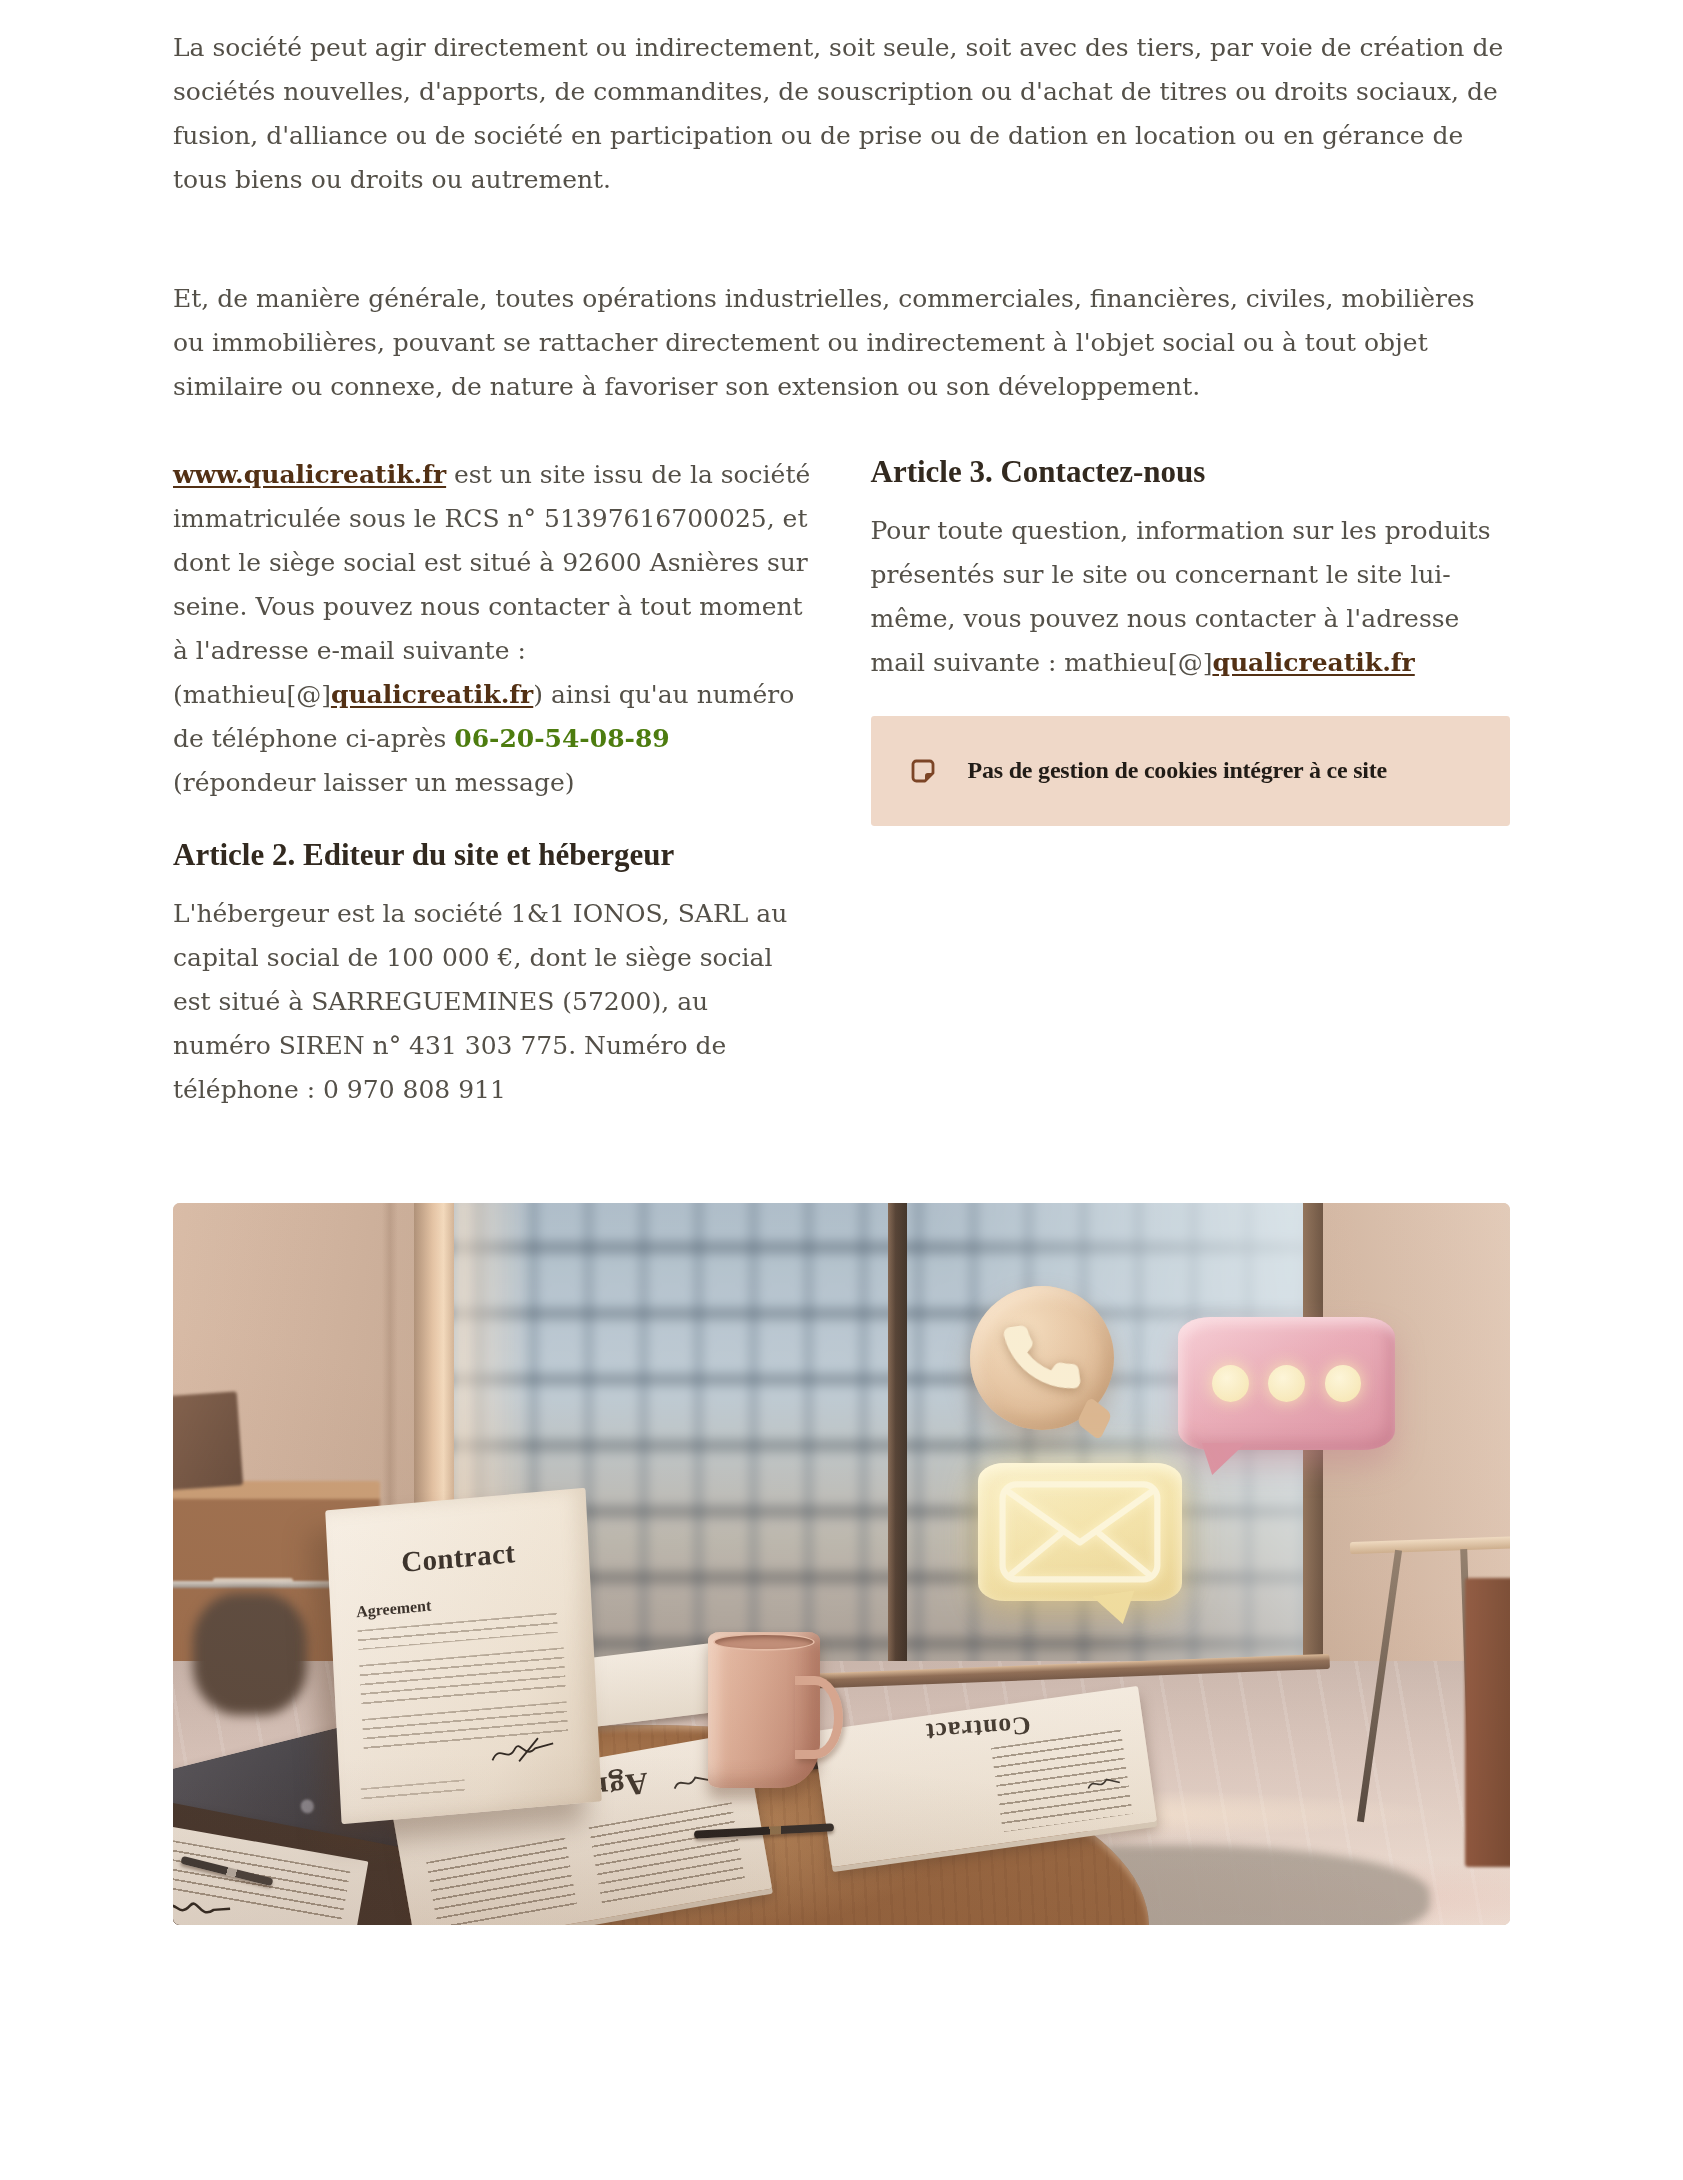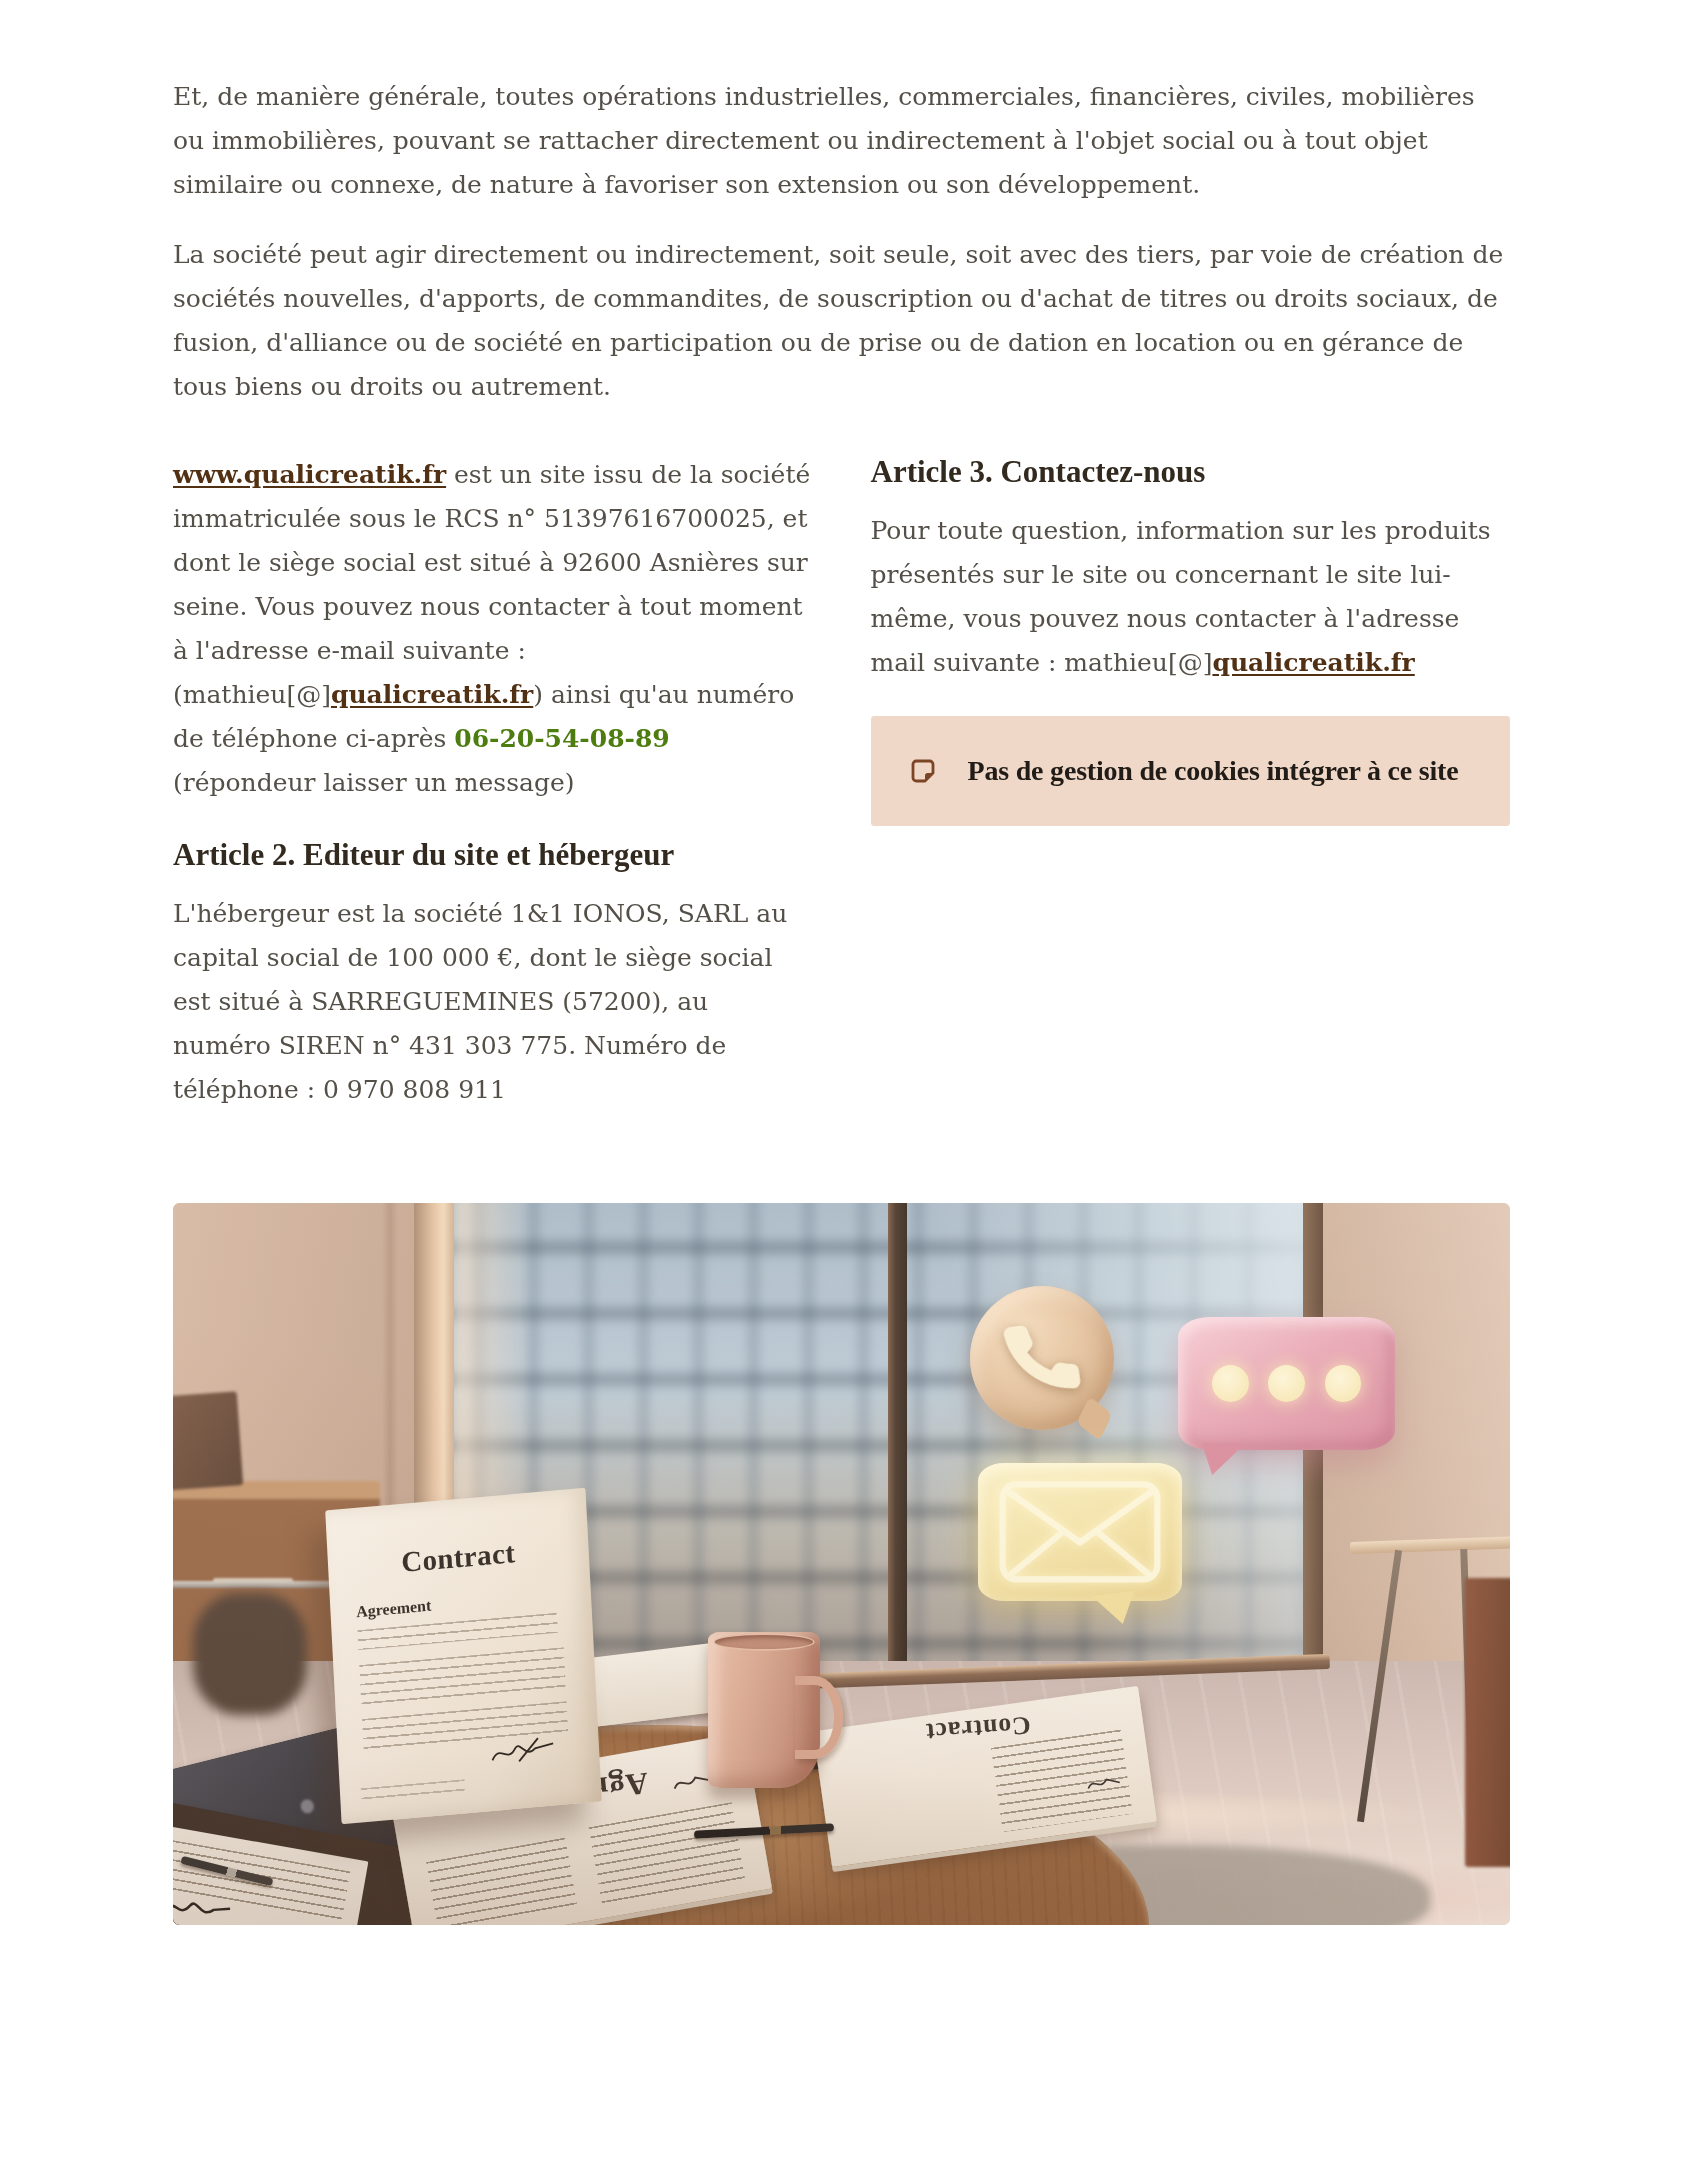--- a/index.html
+++ b/index.html
@@ -15,21 +15,21 @@
   p.intro{font-size:25px;line-height:44px;color:#545048;margin:25.6px 0 0 0;}
   p.intro.first{margin-top:75px;}
   .cols{display:grid;grid-template-columns:1fr 1fr;column-gap:58px;align-items:start;margin-top:44px;}
   p.body{font-size:25px;line-height:44px;color:#545048;margin:0 0 31px 0;}
   .seg-link{font-weight:700;color:#523014;text-decoration:underline;text-underline-offset:3.4px;cursor:pointer;}
   .seg-bold{font-weight:700;color:#4d7c0f;}
   .seg-normal{font-weight:400;}
 
   .cookie{margin-top:6.8px;background:#efd8c8;border-radius:3.4px;padding:39px 36px;
           display:flex;align-items:center;gap:29px;}
-  .cookie-text{font-family:"Liberation Serif",serif;font-weight:700;font-size:28px;
+  .cookie-text{font-family:"Liberation Serif",serif;font-weight:700;font-size:24px;
                letter-spacing:-0.2px;color:#211c17;}
   .cookie svg{flex:0 0 auto;display:block;}
 
   
   .photo{position:relative;margin-top:60px;width:1337px;height:722px;border-radius:6.8px;
          overflow:hidden;background:#d8c2b2;}
   .photo *{position:absolute;}
   .ph-wall-left{left:0;top:0;width:21%;height:68%;
       background:linear-gradient(100deg,#d6b8a3 0%,#c9ab96 55%,#bfa28c 100%);}
   .ph-wall-crease{left:15.6%;top:0;width:1.2%;height:68%;
@@ -172,22 +172,22 @@
   .photo-overlay{inset:0;pointer-events:none;
       background:linear-gradient(12deg,rgba(120,70,50,.10),rgba(255,235,215,.08) 60%),
                  radial-gradient(120% 60% at 28% 112%,rgba(90,55,35,.16),rgba(0,0,0,0) 60%);}
   .sig-svg{width:100%;height:100%;}
 </style>
 </head>
 <body>
 
 <div class="container">
 
+  <p class="intro">La société peut agir directement ou indirectement, soit seule, soit avec des tiers, par voie de création de sociétés nouvelles, d'apports, de commandites, de souscription ou d'achat de titres ou droits sociaux, de fusion, d'alliance ou de société en participation ou de prise ou de dation en location ou en gérance de tous biens ou droits ou autrement.</p>
   <p class="intro first">Et, de manière générale, toutes opérations industrielles, commerciales, financières, civiles, mobilières ou immobilières, pouvant se rattacher directement ou indirectement à l'objet social ou à tout objet similaire ou connexe, de nature à favoriser son extension ou son développement.</p>
-  <p class="intro">La société peut agir directement ou indirectement, soit seule, soit avec des tiers, par voie de création de sociétés nouvelles, d'apports, de commandites, de souscription ou d'achat de titres ou droits sociaux, de fusion, d'alliance ou de société en participation ou de prise ou de dation en location ou en gérance de tous biens ou droits ou autrement.</p>
 
 
   <div class="cols">
     <div>
       <p class="body"><a class="seg-link">www.qualicreatik.fr</a><span class="seg-normal"> est un site issu de la société immatriculée sous le RCS n° 51397616700025, et dont le siège social est situé à 92600 Asnières sur seine. Vous pouvez nous contacter à tout moment à l'adresse e-mail suivante : (mathieu[@]</span><a class="seg-link">qualicreatik.fr</a><span class="seg-normal">) ainsi qu'au numéro de téléphone ci-après </span><span class="seg-bold">06-20-54-08-89</span><span class="seg-normal"> (répondeur laisser un message)</span></p>
       <h3>Article 2. Editeur du site et hébergeur</h3>
       <p class="body"><span class="seg-normal">L'hébergeur est la société 1&amp;1 IONOS, SARL au capital social de 100 000 €, dont le siège social est situé à SARREGUEMINES (57200), au numéro SIREN n° 431 303 775. Numéro de téléphone : 0 970 808 911</span></p>
     </div>
     <div>
       <h3>Article 3. Contactez-nous</h3>

